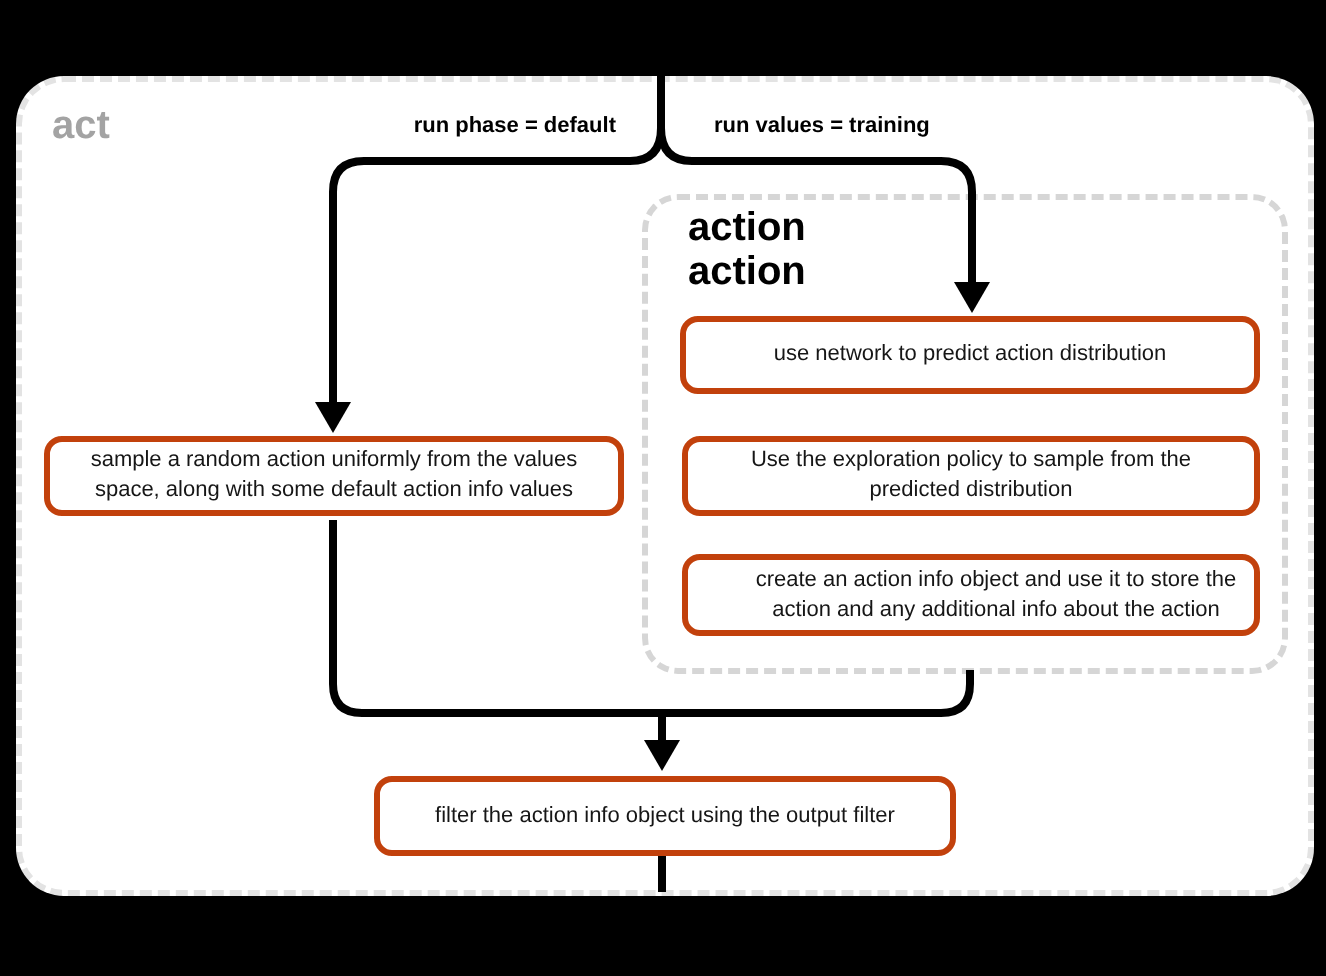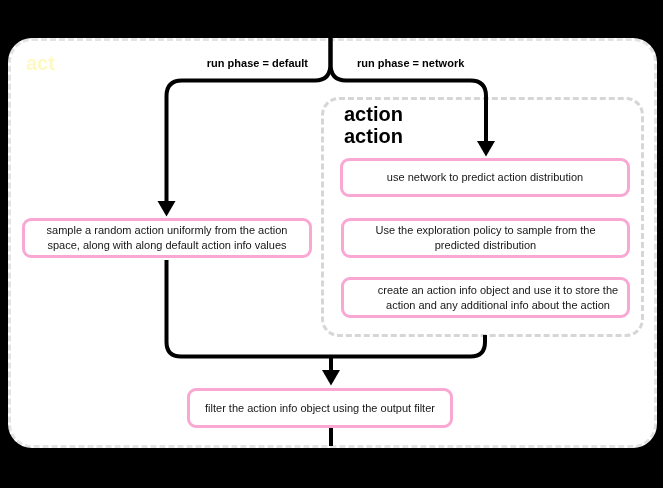--- a/index.html
+++ b/index.html
@@ -19,21 +19,21 @@
     background: #ffffff;
     border: 3px dashed #e3e3e3;
     border-radius: 24px;
     z-index: 0;
   }
   .panel-title {
     position: absolute;
     left: 26px; top: 52px;
     font-size: 20px;
     font-weight: bold;
-    color: #fef9c3;
+    color: #a3a3a3;
     z-index: 2;
   }
   .edge-label {
     position: absolute;
     top: 57px;
     font-size: 11px;
     font-weight: bold;
     color: #000;
     z-index: 2;
     white-space: nowrap;
@@ -55,37 +55,37 @@
     width: 92px;
     font-size: 20px;
     font-weight: bold;
     line-height: 22px;
     color: #000;
     z-index: 2;
   }
   .node {
     position: absolute;
     background: #ffffff;
-    border: 3px solid #f9a8d4;
+    border: 3px solid #c2410c;
     border-radius: 9px;
     display: flex;
     align-items: center;
     justify-content: center;
     text-align: center;
     font-size: 11px;
     line-height: 1.35;
     color: #161616;
     padding: 2px 8px;
     z-index: 3;
   }
   .node.sample  { left: 22px;  top: 218px; width: 290px; height: 40px; }
   .node.predict { left: 340px; top: 158px; width: 290px; height: 39px; }
   .node.explore { left: 341px; top: 218px; width: 289px; height: 40px; text-align: center; }
   .node.info    { left: 341px; top: 277px; width: 289px; height: 41px; padding-left: 33px; }
-  .node.filter  { left: 187px; top: 388px; width: 266px; height: 40px; }
+  .node.filter  { left: 187px; top: 388px; width: 291px; height: 40px; }
   svg.connectors {
     position: absolute;
     left: 0; top: 0;
     width: 663px; height: 488px;
     z-index: 2;
     pointer-events: none;
   }
   svg.connectors path.line {
     fill: none;
     stroke: #000000;
@@ -97,21 +97,21 @@
 <body>
 
 <div class="stage">
 
   <div class="panel"></div>
 
   <div class="panel-title">act</div>
 
   <div class="edge-label heatup">run phase = default</div>
 
-  <div class="edge-label training">run phase = network</div>
+  <div class="edge-label training">run values = training</div>
 
   <div class="group"></div>
 
   <div class="group-title">action action</div>
 
   <svg class="connectors" viewBox="0 0 663 488" xmlns="http://www.w3.org/2000/svg">
 
     <path class="line" d="M330.5 37 L330.5 64 Q330.5 80.5 315 80.5 L182 80.5 Q166.5 80.5 166.5 96 L166.5 201"></path>
     <polygon class="head" points="166.5,216.5 157.5,201 175.5,201"></polygon>
 
@@ -121,21 +121,21 @@
     <path class="line" d="M166.5 260 L166.5 342 Q166.5 356.5 181 356.5 L331 356.5"></path>
 
     <path class="line" d="M485 335 L485 342 Q485 356.5 470.5 356.5 L331 356.5"></path>
 
     <path class="line" d="M331 356.5 L331 370"></path>
     <polygon class="head" points="331,385.5 322,370 340,370"></polygon>
 
     <path class="line" d="M331 428 L331 446"></path>
   </svg>
 
-  <div class="node sample">sample a random action uniformly from the action space, along with along default action info values</div>
+  <div class="node sample">sample a random action uniformly from the values space, along with some default action info values</div>
 
   <div class="node predict">use network to predict action distribution</div>
 
   <div class="node explore">Use the exploration policy to sample from the predicted distribution</div>
 
   <div class="node info">create an action info object and use it to store the action and any additional info about the action</div>
 
   <div class="node filter">filter the action info object using the output filter</div>
 
 </div>

